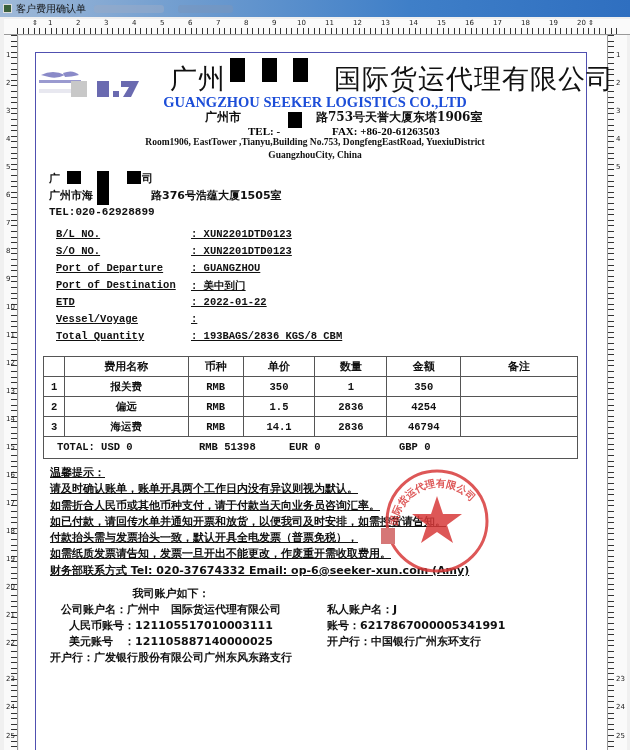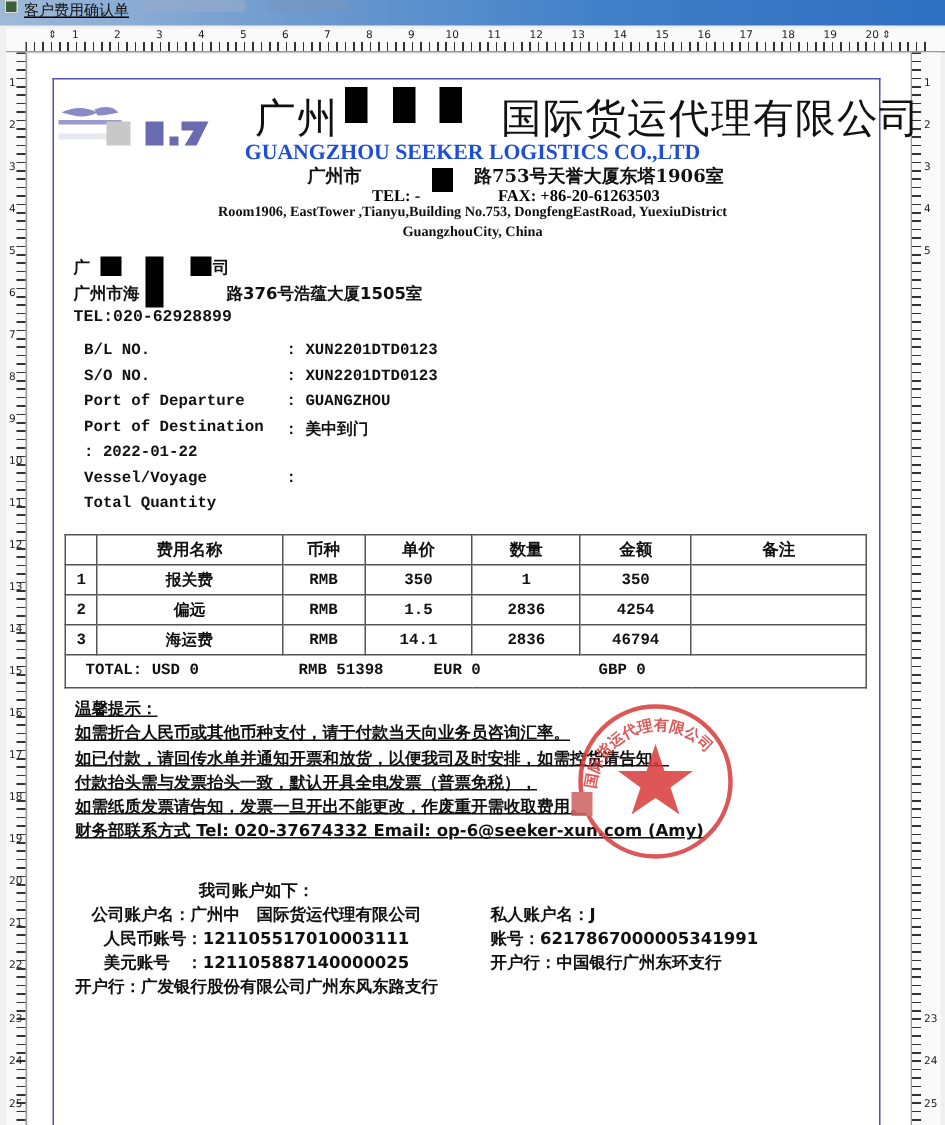--- a/index.html
+++ b/index.html
@@ -2,21 +2,21 @@
 <html><head>
 <meta charset="utf-8">
 <style>
   * { box-sizing: border-box; margin: 0; padding: 0; }
   html, body { width: 630px; height: 750px; overflow: hidden; background: #f0f0f0; }
   body { position: relative; font-family: "DejaVu Sans", sans-serif; }
 
   .titlebar {
     position: absolute; left: 0; top: 0; width: 630px; height: 17px;
     background: linear-gradient(to right, #9fb9d8 0%, #6f9ccf 30%, #3f7fc8 65%, #2f6fc0 100%);
-    display: flex;  text-decoration: underline;
+    display: flex; align-items: center;
   }
   .titlebar .app-icon {
     width: 9px; height: 9px; margin-left: 3px; margin-right: 4px;
     background: #3a5f3a; border: 1px solid #ddd;
   }
   .titlebar .title {
     font-size: 10px; color: #111; font-family: "DejaVu Sans", sans-serif;
   }
   .titlebar .blur1 { width: 70px; height: 8px; margin-left: 8px; background: rgba(150,170,200,0.6); border-radius: 3px; }
   .titlebar .blur2 { width: 55px; height: 8px; margin-left: 14px; background: rgba(120,150,190,0.6); border-radius: 3px; }
@@ -86,22 +86,22 @@
   .addr-en2 { top: 150px; }
 
   .mono { font-family: "Liberation Mono", monospace; font-weight: bold; }
   .cn { font-family: "DejaVu Sans", sans-serif; font-weight: bold; }
 
   .customer { position: absolute; left: 49px; top: 171px; font-size: 11px; line-height: 16.5px; color: #111; }
   .customer .row { height: 16.5px; white-space: nowrap; position: relative; }
 
   .shipinfo { position: absolute; left: 56px; top: 228px; font-size: 10.5px; color: #111; }
   .shipinfo .row { height: 17px; display: flex; white-space: nowrap; }
-  .shipinfo .lbl { width: 135px; }
-  .shipinfo .val { padding-left: 0; }
+  .shipinfo .lbl { width: 135px; text-decoration: underline; }
+  .shipinfo .val { padding-left: 0; text-decoration: underline; }
 
   table.fees {
     position: absolute; left: 43px; top: 356px; width: 535px;
     border-collapse: collapse; font-size: 10.5px; color: #111;
   }
   table.fees td, table.fees th {
     border: 1px solid #555; height: 20px; text-align: center; font-weight: bold;
   }
   table.fees th { font-family: "DejaVu Sans", sans-serif; font-size: 11px; }
   table.fees td.idx { text-align: left; padding-left: 7px; }
@@ -254,28 +254,30 @@
     </div>
   <div class="row">
       <span class="lbl">Port of Departure</span>
       <span class="val">: GUANGZHOU</span>
     </div>
   <div class="row">
       <span class="lbl">Port of Destination</span>
       <span class="val">: 美中到门</span>
     </div>
   <div class="row">
+      <span class="lbl">ETD</span>
       <span class="val">: 2022-01-22</span>
     </div>
   <div class="row">
       <span class="lbl">Vessel/Voyage</span>
       <span class="val">:</span>
     </div>
   <div class="row">
       <span class="lbl">Total Quantity</span>
+      <span class="val">: 193BAGS/2836 KGS/8 CBM</span>
     </div>
 </div>
 
 <table class="fees mono">
   <colgroup>
     <col style="width:21px">
       <col style="width:124px">
       <col style="width:55px">
       <col style="width:72px">
       <col style="width:72px">
@@ -325,20 +327,21 @@
       <span class="total-item" style="left:155px">RMB 51398</span>
       <span class="total-item" style="left:245px">EUR 0</span>
       <span class="total-item" style="left:355px">GBP 0</span>
     </td>
   </tr>
 </tbody>
   </table>
 
 <div class="notice cn">
   <div class="row">温馨提示：</div>
+  <div class="row">请及时确认账单，账单开具两个工作日内没有异议则视为默认。</div>
   <div class="row">如需折合人民币或其他币种支付，请于付款当天向业务员咨询汇率。</div>
   <div class="row">如已付款，请回传水单并通知开票和放货，以便我司及时安排，如需控货请告知。</div>
   <div class="row">付款抬头需与发票抬头一致，默认开具全电发票（普票免税），</div>
   <div class="row">如需纸质发票请告知，发票一旦开出不能更改，作废重开需收取费用。</div>
   <div class="row">财务部联系方式 Tel: 020-37674332 Email: op-6@seeker-xun.com (Amy)</div>
 </div>
 
 <svg class="stamp" viewBox="0 0 115 115">
   <circle cx="62" cy="55" r="50" fill="none" stroke="#d83a3a" stroke-width="3"></circle>
   <polygon points="62,30 68,48 87,48 72,59 78,77 62,66 46,77 52,59 37,48 56,48" fill="#d83a3a"></polygon>

